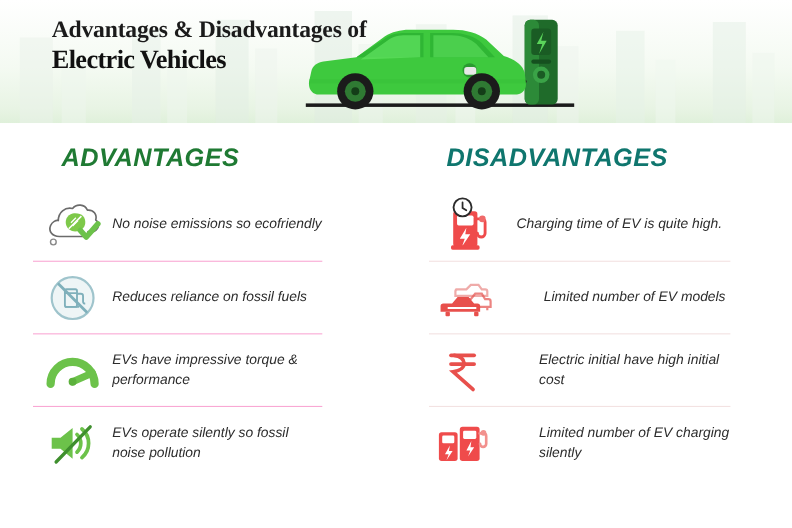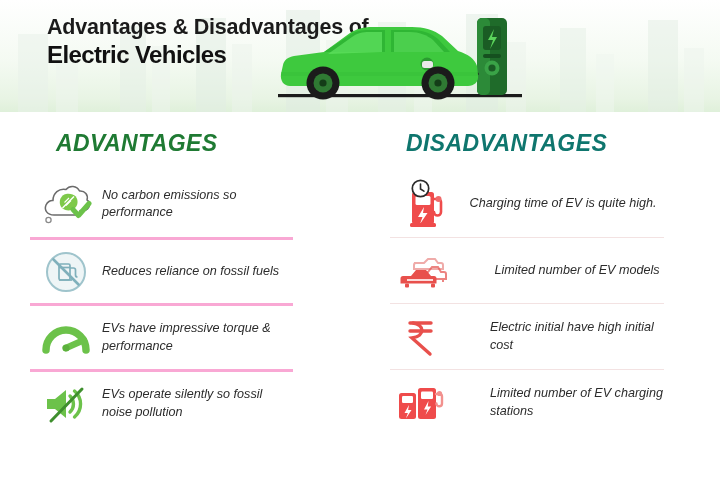--- a/index.html
+++ b/index.html
@@ -27,21 +27,21 @@
     position: absolute;
     left: 0;
     top: 0;
     width: 720px;
     height: 112px;
     opacity: 0.5;
   }
   .header-inner {
     position: absolute;
     left: 0; top: 0;
-    width: 584px; height: 112px;
+    width: 584px; height: 112px; font-family: Liberation Serif, serif;
   }
   .title-block {
     position: absolute;
     left: 47px;
     top: 16px;
     width: 380px;
   }
   .title-line1 {
     font-size: 21.5px;
     font-weight: bold;
@@ -121,21 +121,21 @@
     height: 66px;
     padding-left: 8px;
   }
   .col-disadvantages .item {
     width: 274px;
     height: 66px;
     padding-left: 2px;
     justify-content: center;
   }
   .col-advantages .item + .item {
-    border-top: 3px solid #f9a8d4;
+    border-top: 1px solid #f9a8d4;
   }
   .col-disadvantages .item + .item {
     border-top: 1px solid #f3e2e2;
     gap: 28px;
   }
   .item-icon {
     width: 56px;
     min-width: 56px;
     height: 52px;
     display: flex;
@@ -236,21 +236,21 @@
                      C 45 8.5, 48.5 13, 47 18 C 50 19.5, 50.5 24, 47.5 27
                      C 45.5 29, 42 29.5, 40 28.5 L 40 33 Z" fill="none" stroke="#6b6b6b" stroke-width="1.5" stroke-linejoin="round"></path>
             <path d="M26 12 C 34 11, 38 15, 37.5 21 C 37 26.5, 31 29.5, 25.5 28
                      C 20.5 26.5, 18.5 21, 20.5 16.5 C 21.6 14.2, 23.5 12.5, 26 12 Z" fill="#7ec94a"></path>
             <path d="M22.5 26 L 34 14.5" stroke="#ffffff" stroke-width="1.4" fill="none"></path>
             <path d="M26 23.5 L 31 18.5 M 24.5 20.5 L 29 16" stroke="#ffffff" stroke-width="1.1" fill="none"></path>
             <path d="M33 27.5 L 38.5 33.5 L 49 21.5" fill="none" stroke="#6cc24a" stroke-width="5" stroke-linecap="round" stroke-linejoin="round"></path>
             <circle cx="8.5" cy="38" r="2.6" fill="none" stroke="#8a8a8a" stroke-width="1.3"></circle>
           </svg>
         </span>
-        <span class="item-text">No carbon emissions so performance</span>
+        <span class="item-text">No noise emissions so ecofriendly</span>
       </li>
 
       <li class="item">
         <span class="item-icon">
           <svg width="46" height="46" viewBox="0 0 46 46">
             <circle cx="23" cy="23" r="19" fill="#eef5f6"></circle>
             <circle cx="23" cy="23" r="19" fill="none" stroke="#9fc4cc" stroke-width="2"></circle>
             <g stroke="#7fb0bb" stroke-width="1.7" fill="none">
               <rect x="16" y="15" width="11" height="16" rx="1.5"></rect>
               <path d="M16 18.5 h11"></path>
@@ -354,18 +354,18 @@
             <rect x="6" y="12" width="17" height="26" rx="2.5" fill="#ef4b4b"></rect>
             <rect x="9" y="15" width="11" height="7" rx="1.2" fill="#ffffff"></rect>
             <path d="M16 24 l-4.5 8 h3.4 l-2 5.5 l5.6 -8.5 h-3.4 z" fill="#ffffff"></path>
             <rect x="25" y="7" width="18" height="31" rx="2.5" fill="#ef4b4b"></rect>
             <rect x="28" y="10.5" width="12" height="7.5" rx="1.2" fill="#ffffff"></rect>
             <path d="M35.5 20 l-4.5 8.5 h3.5 l-2 5.5 l5.6 -8.5 h-3.4 z" fill="#ffffff"></path>
             <path d="M43 13 h3.5 a2.5 2.5 0 0 1 2.5 2.5 v7 a2.8 2.8 0 0 1 -2.8 2.8 a2.8 2.8 0 0 1 -2.8 -2.8" fill="none" stroke="#f2918e" stroke-width="2.4" stroke-linecap="round"></path>
             <circle cx="46.5" cy="12.5" r="2.6" fill="#f2918e"></circle>
           </svg>
         </span>
-        <span class="item-text">Limited number of EV charging stations</span>
+        <span class="item-text">Limited number of EV charging silently</span>
       </li>
 
     </ul>
   </div>
 </div>
 
 </body></html>

